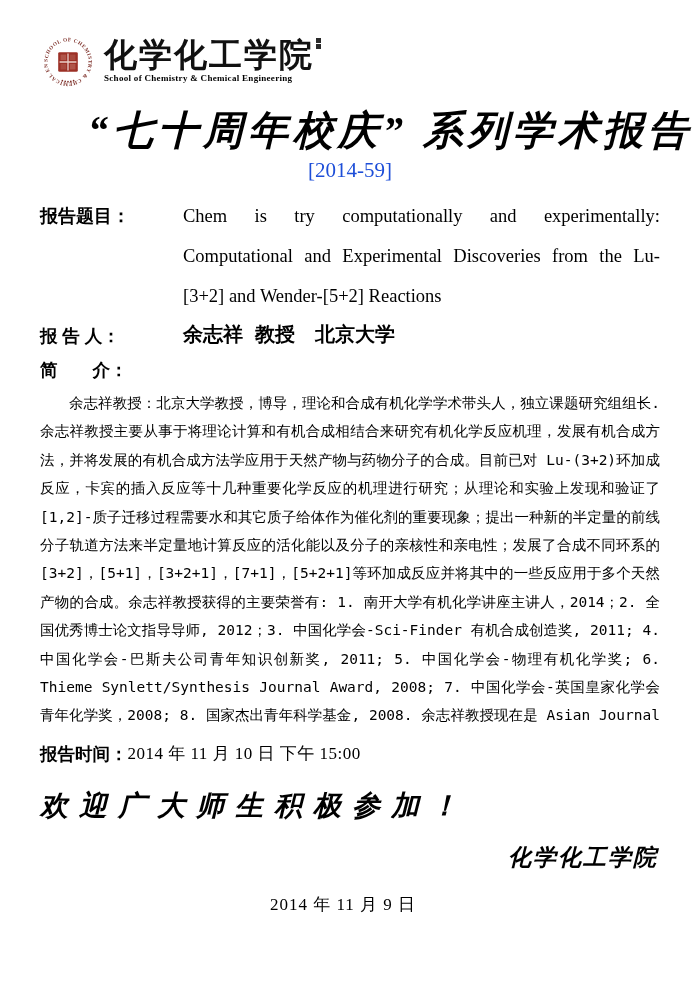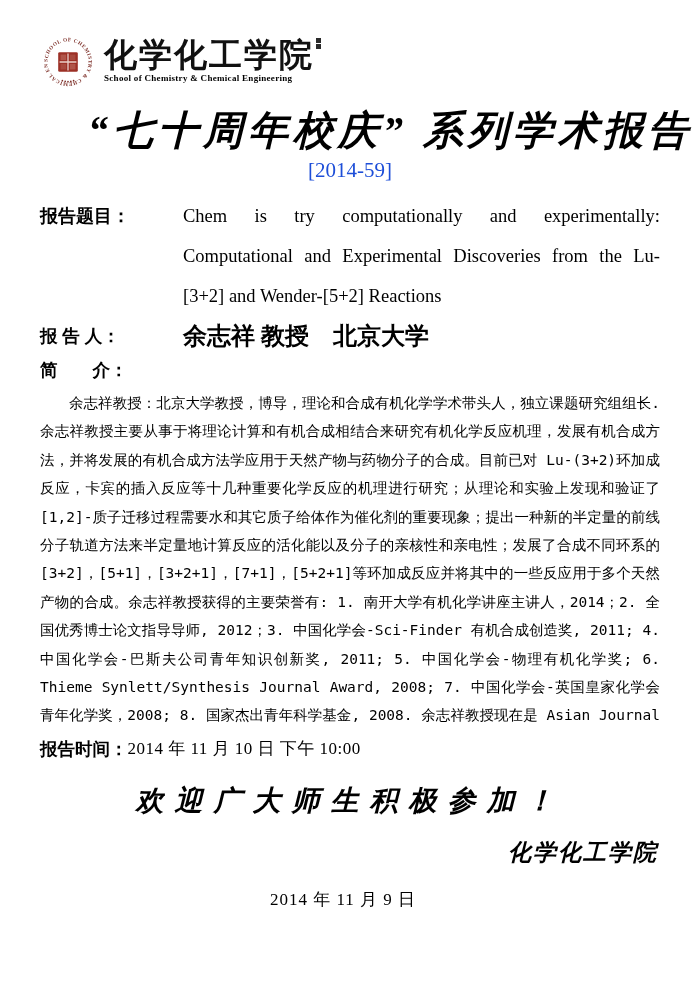--- a/index.html
+++ b/index.html
@@ -87,60 +87,60 @@
   .title-row .row-content {
     flex: 1;
     font-family: "Liberation Serif", serif;
     font-size: 18.5px;
     line-height: 40px;
     text-align: justify;
   }
   .speaker-row { margin-top: 2px; }
   .speaker-row .row-label { font-size: 17.5px; line-height: 36px; }
   .speaker-row .row-content {
-    font-family: Liberation Serif, serif;
+    font-family: Liberation Mono, monospace;
     font-weight: 700;
-    font-size: 24px;
+    font-size: 20px;
     line-height: 36px;
   }
   .intro-label-row .row-label { font-size: 17.5px; line-height: 32px; }
 
   
   .intro-text {
     margin-top: 3px;
     font-family: "DejaVu Sans Mono", "Liberation Serif", serif;
     font-size: 14.5px;
     line-height: 28.4px;
     text-align: justify;
     text-indent: 2em;
     color: #000;
     max-height: 345px;
     overflow: hidden;
   }
 
   
-  .meta-row { display: flex; align-items: flex-start; }
+  .meta-row { display: flex; align-items: flex-start; margin-top: 5px; }
   .meta-row .row-label {
     flex: 0 0 auto;
     font-size: 17.5px;
     line-height: 30px;
   }
   .meta-row .row-content {
     font-family: "Liberation Serif", serif;
     font-weight: 500;
     font-size: 17px;
     line-height: 30px;
     letter-spacing: 0.5px;
   }
   .location-row .row-content { font-family: "Liberation Sans", sans-serif; font-weight: 500; }
 
   
   .welcome {
     margin-top: 16px;
-    text-align: center;
+    text-align: left;
     font-family: "Liberation Serif", serif;
     font-weight: 900;
     font-style: italic;
     font-size: 28px;
     line-height: 42px;
     letter-spacing: 11px;
     color: #000;
     white-space: nowrap;
   }
   .signature {
@@ -212,21 +212,21 @@
 
     <div class="row intro-label-row">
       <div class="row-label">简　　介：</div>
     </div>
   </div>
 
   <div class="intro-text">余志祥教授：北京大学教授，博导，理论和合成有机化学学术带头人，独立课题研究组组长. 余志祥教授主要从事于将理论计算和有机合成相结合来研究有机化学反应机理，发展有机合成方法，并将发展的有机合成方法学应用于天然产物与药物分子的合成。目前已对 Lu-(3+2)环加成反应，卡宾的插入反应等十几种重要化学反应的机理进行研究；从理论和实验上发现和验证了[1,2]-质子迁移过程需要水和其它质子给体作为催化剂的重要现象；提出一种新的半定量的前线分子轨道方法来半定量地计算反应的活化能以及分子的亲核性和亲电性；发展了合成不同环系的[3+2]，[5+1]，[3+2+1]，[7+1]，[5+2+1]等环加成反应并将其中的一些反应用于多个天然产物的合成。余志祥教授获得的主要荣誉有: 1. 南开大学有机化学讲座主讲人，2014；2. 全国优秀博士论文指导导师, 2012；3. 中国化学会-Sci-Finder 有机合成创造奖, 2011; 4. 中国化学会-巴斯夫公司青年知识创新奖, 2011; 5. 中国化学会-物理有机化学奖; 6. Thieme Synlett/Synthesis Journal Award, 2008;  7. 中国化学会-英国皇家化学会青年化学奖，2008;  8. 国家杰出青年科学基金, 2008. 余志祥教授现在是 Asian Journal of Organic Chemistry  (AsianJOC) 和&lt;&lt;化学学报&gt;&gt;编委。</div>
 
   <div class="meta-row time-row">
     <div class="row-label">报告时间：</div>
-    <div class="row-content">2014 年 11 月 10 日 下午 10:00</div>
+    <div class="row-content">2014 年 11 月 10 日 下午 15:00</div>
   </div>
 
 
   <div class="welcome">欢迎广大师生积极参加！</div>
   <div class="signature">化学化工学院</div>
   <div class="sign-date">2014 年 11 月 9 日</div>
 
 </div>
 
 </body></html>

